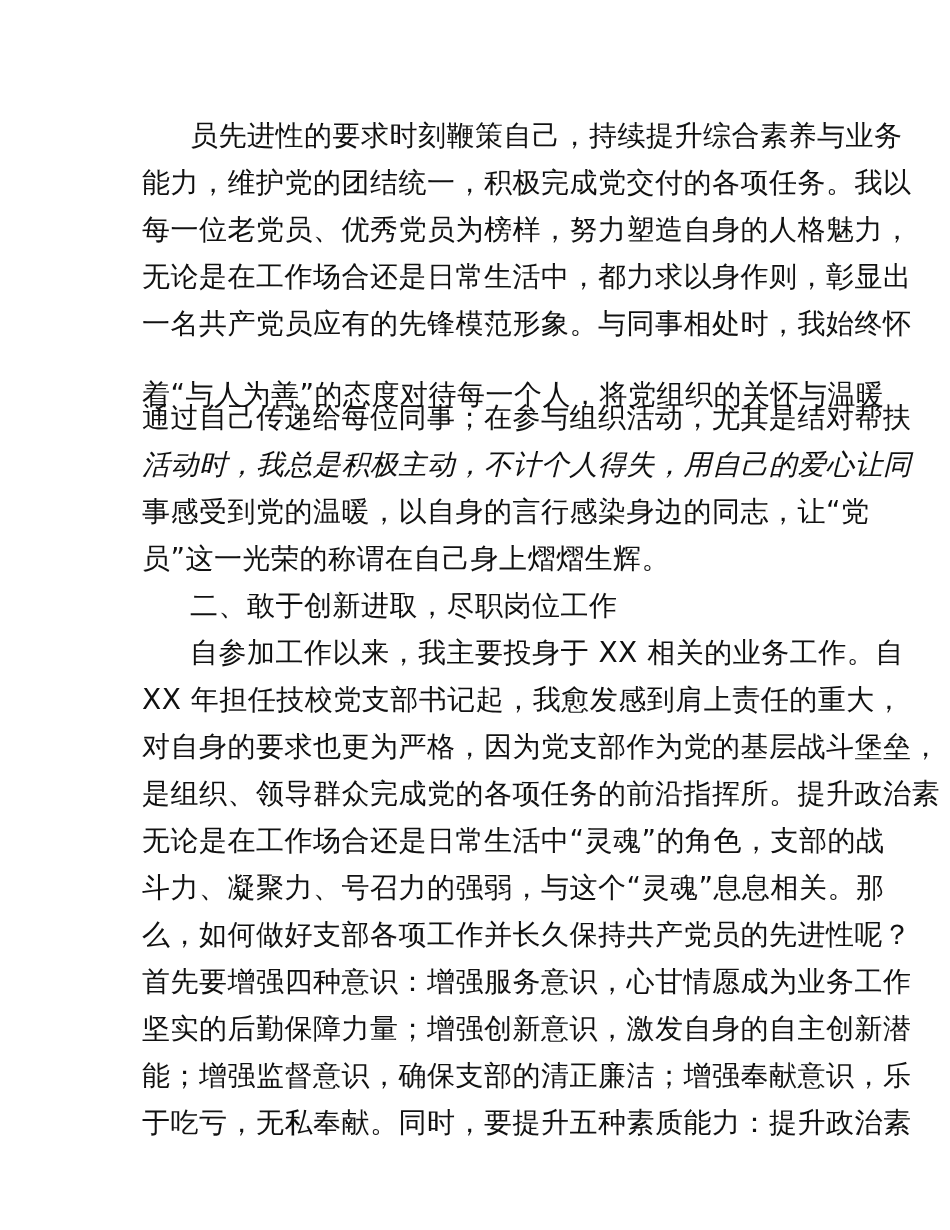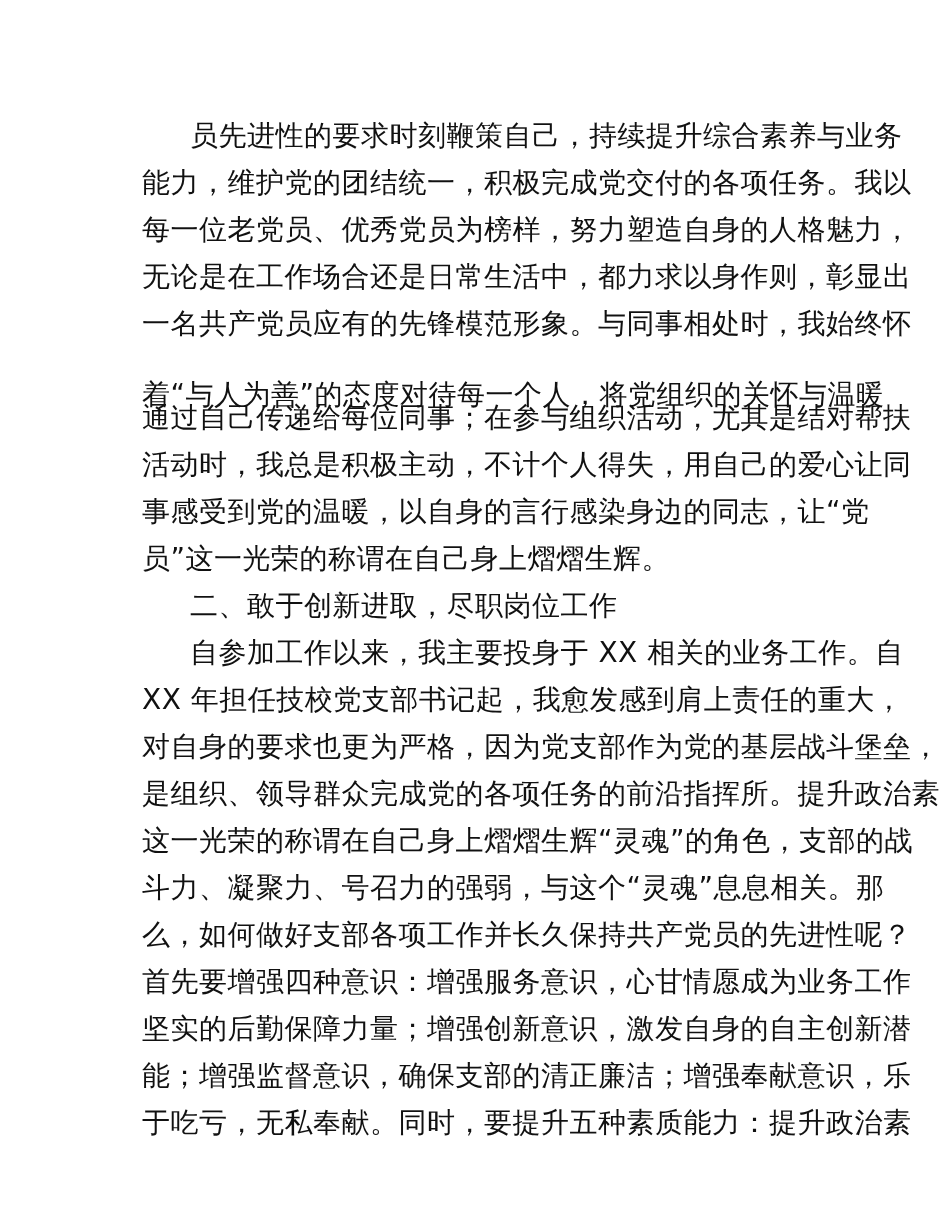--- a/index.html
+++ b/index.html
@@ -39,28 +39,28 @@
 <body>
 
 <div class="page">
   <div class="line indent" style="top:121px;">员先进性的要求时刻鞭策自己，持续提升综合素养与业务</div>
   <div class="line" style="top:168px;text-align:right;">能力，维护党的团结统一，积极完成党交付的各项任务。我以</div>
   <div class="line" style="top:215px;">每一位老党员、优秀党员为榜样，努力塑造自身的人格魅力，</div>
   <div class="line" style="top:262px;">无论是在工作场合还是日常生活中，都力求以身作则，彰显出</div>
   <div class="line" style="top:309px;">一名共产党员应有的先锋模范形象。与同事相处时，我始终怀</div>
   <div class="line" style="top:372px;margin-top:8px;">着“与人为善”的态度对待每一个人，将党组织的关怀与温暖</div>
   <div class="line" style="top:403px;">通过自己传递给每位同事；在参与组织活动，尤其是结对帮扶</div>
-  <div class="line" style="top:450px;">活动时，我总是积极主动，不计个人得失，用自己的爱心让同</div>
+  <div class="line" style="top:450px;font-style:italic;">活动时，我总是积极主动，不计个人得失，用自己的爱心让同</div>
   <div class="line" style="top:497px;">事感受到党的温暖，以自身的言行感染身边的同志，让“党</div>
   <div class="line" style="top:544px;">员”这一光荣的称谓在自己身上熠熠生辉。</div>
   <div class="line indent" style="top:591px;">二、敢于创新进取，尽职岗位工作</div>
   <div class="line indent" style="top:638px;">自参加工作以来，我主要投身于 XX 相关的业务工作。自</div>
   <div class="line" style="top:685px;">XX 年担任技校党支部书记起，我愈发感到肩上责任的重大，</div>
   <div class="line" style="top:732px;">对自身的要求也更为严格，因为党支部作为党的基层战斗堡垒，</div>
   <div class="line" style="top:779px;">是组织、领导群众完成党的各项任务的前沿指挥所。提升政治素</div>
-  <div class="line" style="top:826px;">这一光荣的称谓在自己身上熠熠生辉“灵魂”的角色，支部的战</div>
+  <div class="line" style="top:826px;">无论是在工作场合还是日常生活中“灵魂”的角色，支部的战</div>
   <div class="line" style="top:873px;">斗力、凝聚力、号召力的强弱，与这个“灵魂”息息相关。那</div>
   <div class="line" style="top:920px;">么，如何做好支部各项工作并长久保持共产党员的先进性呢？</div>
   <div class="line" style="top:967px;">首先要增强四种意识：增强服务意识，心甘情愿成为业务工作</div>
   <div class="line" style="top:1061px;">能；增强监督意识，确保支部的清正廉洁；增强奉献意识，乐</div>
   <div class="line" style="top:1014px;">坚实的后勤保障力量；增强创新意识，激发自身的自主创新潜</div>
   <div class="line" style="top:1108px;">于吃亏，无私奉献。同时，要提升五种素质能力：提升政治素</div>
 </div>
 
 </body></html>

